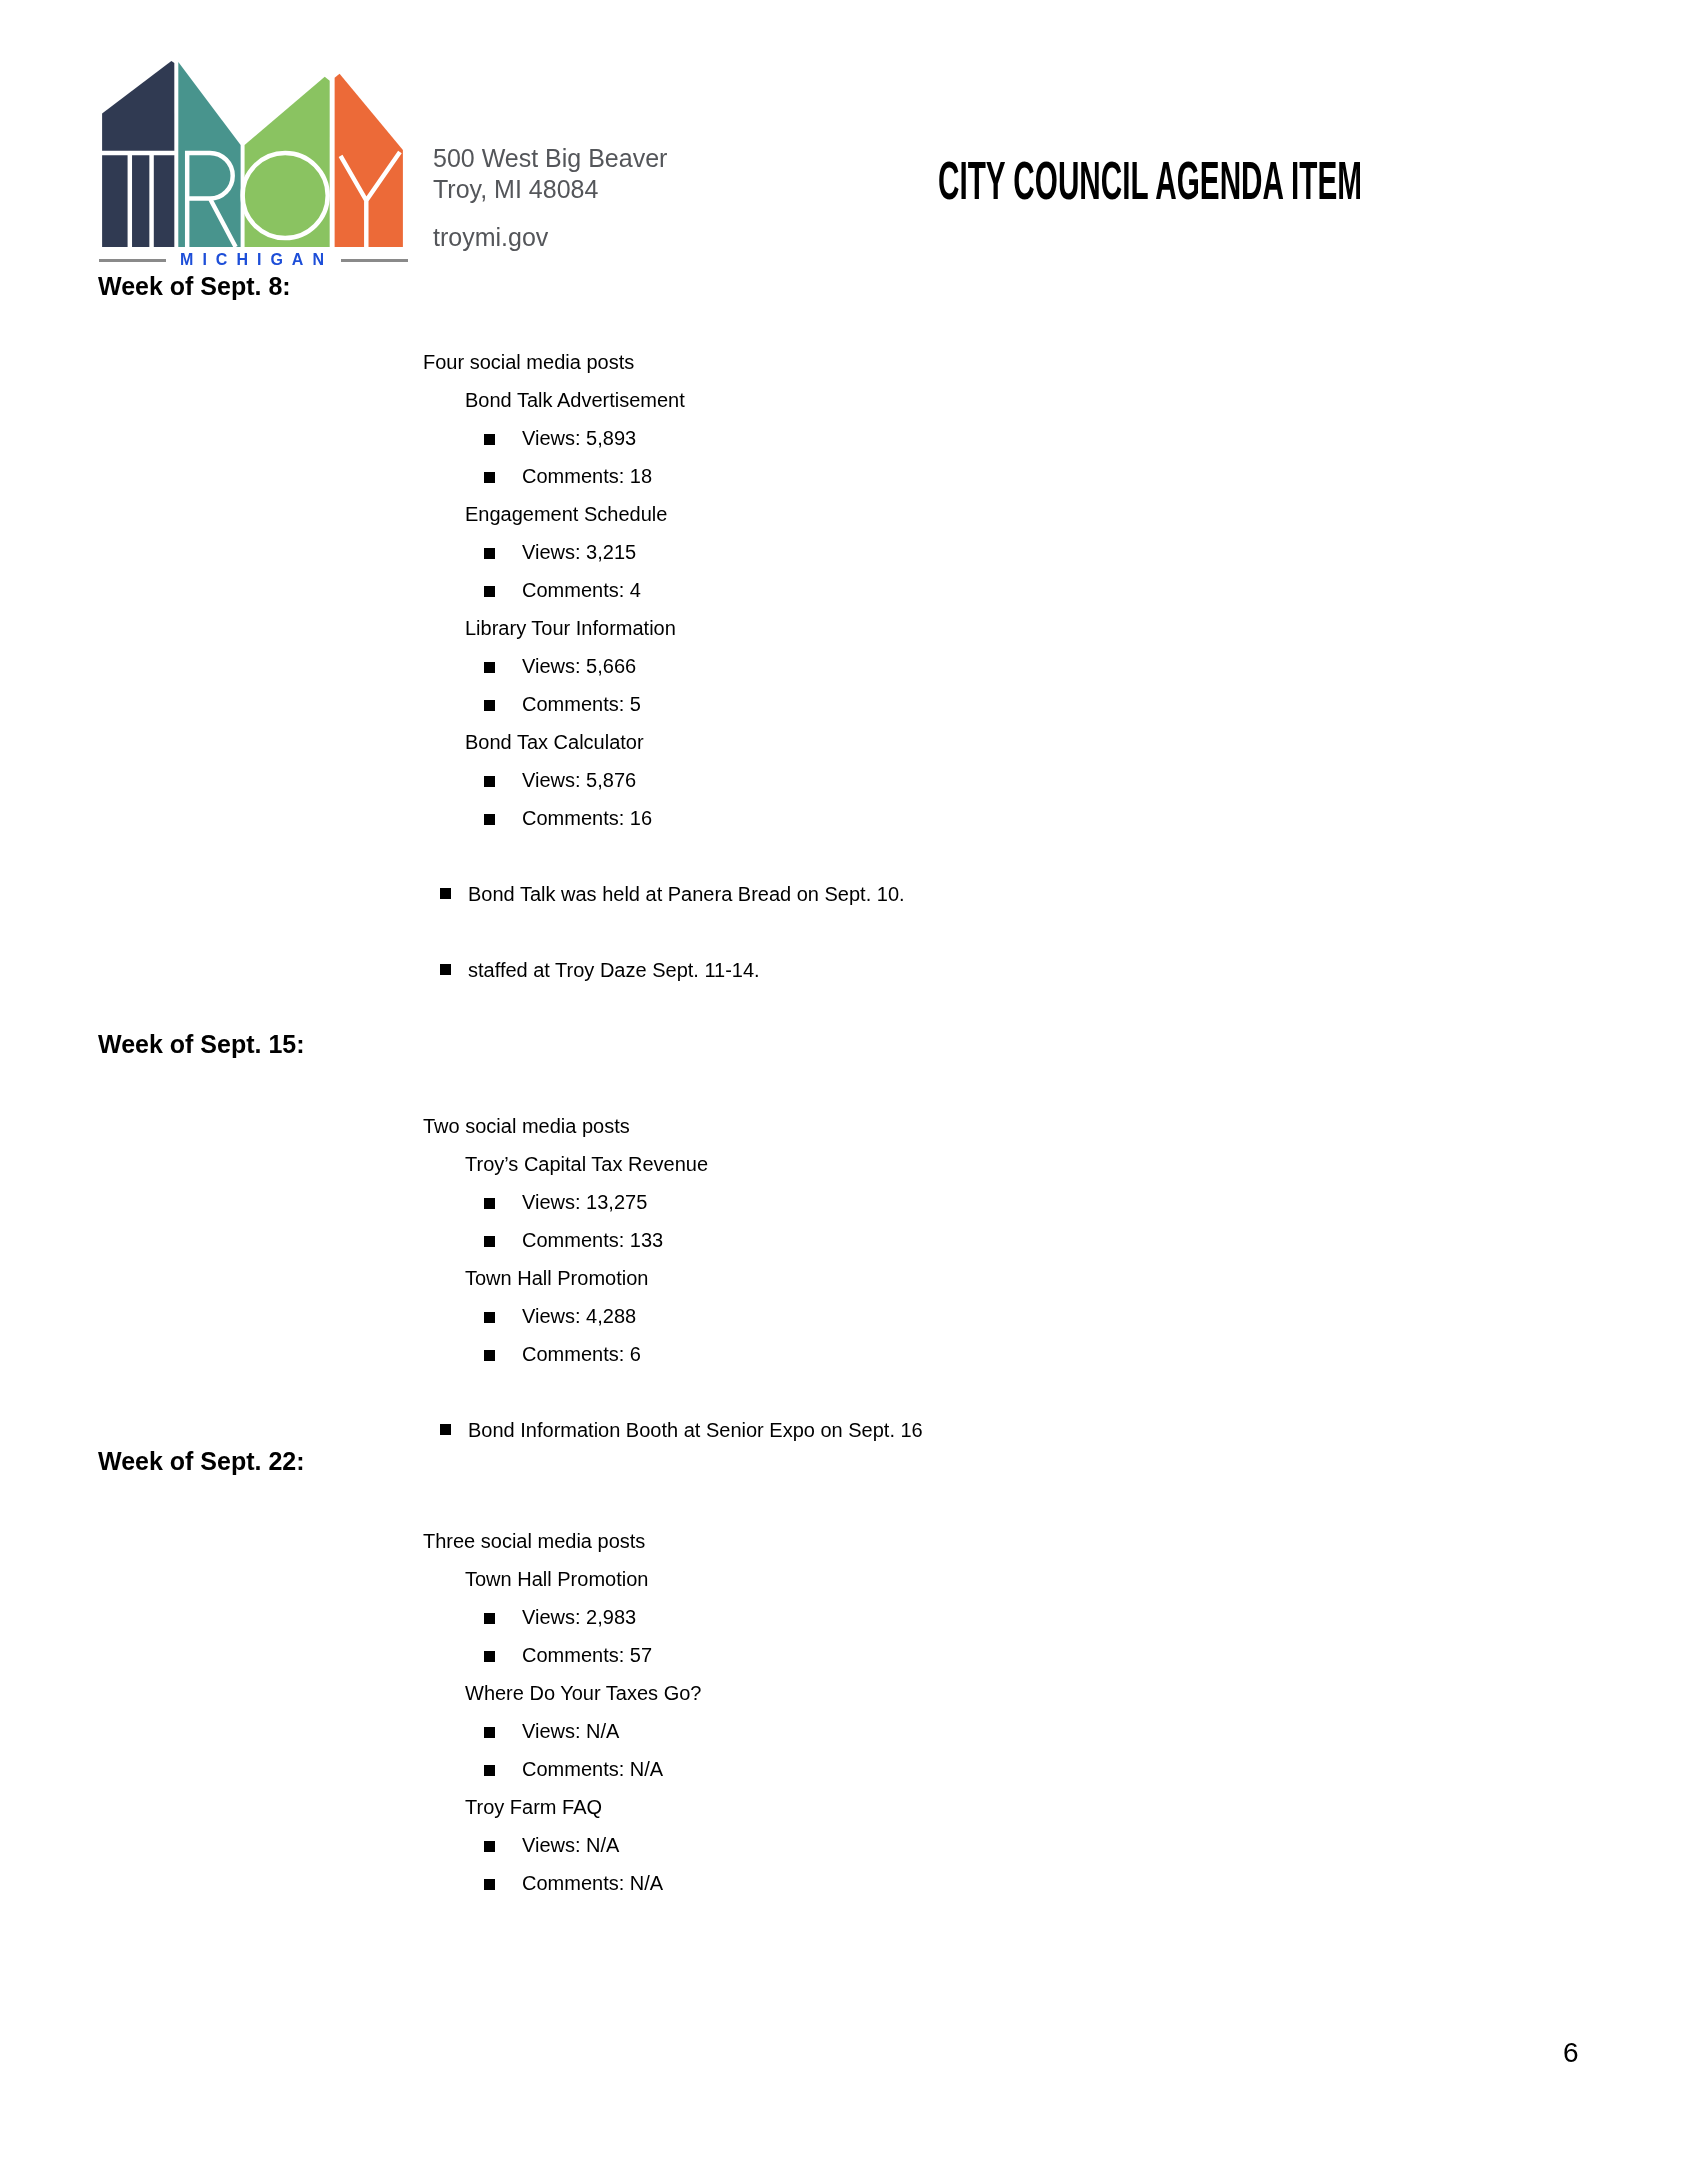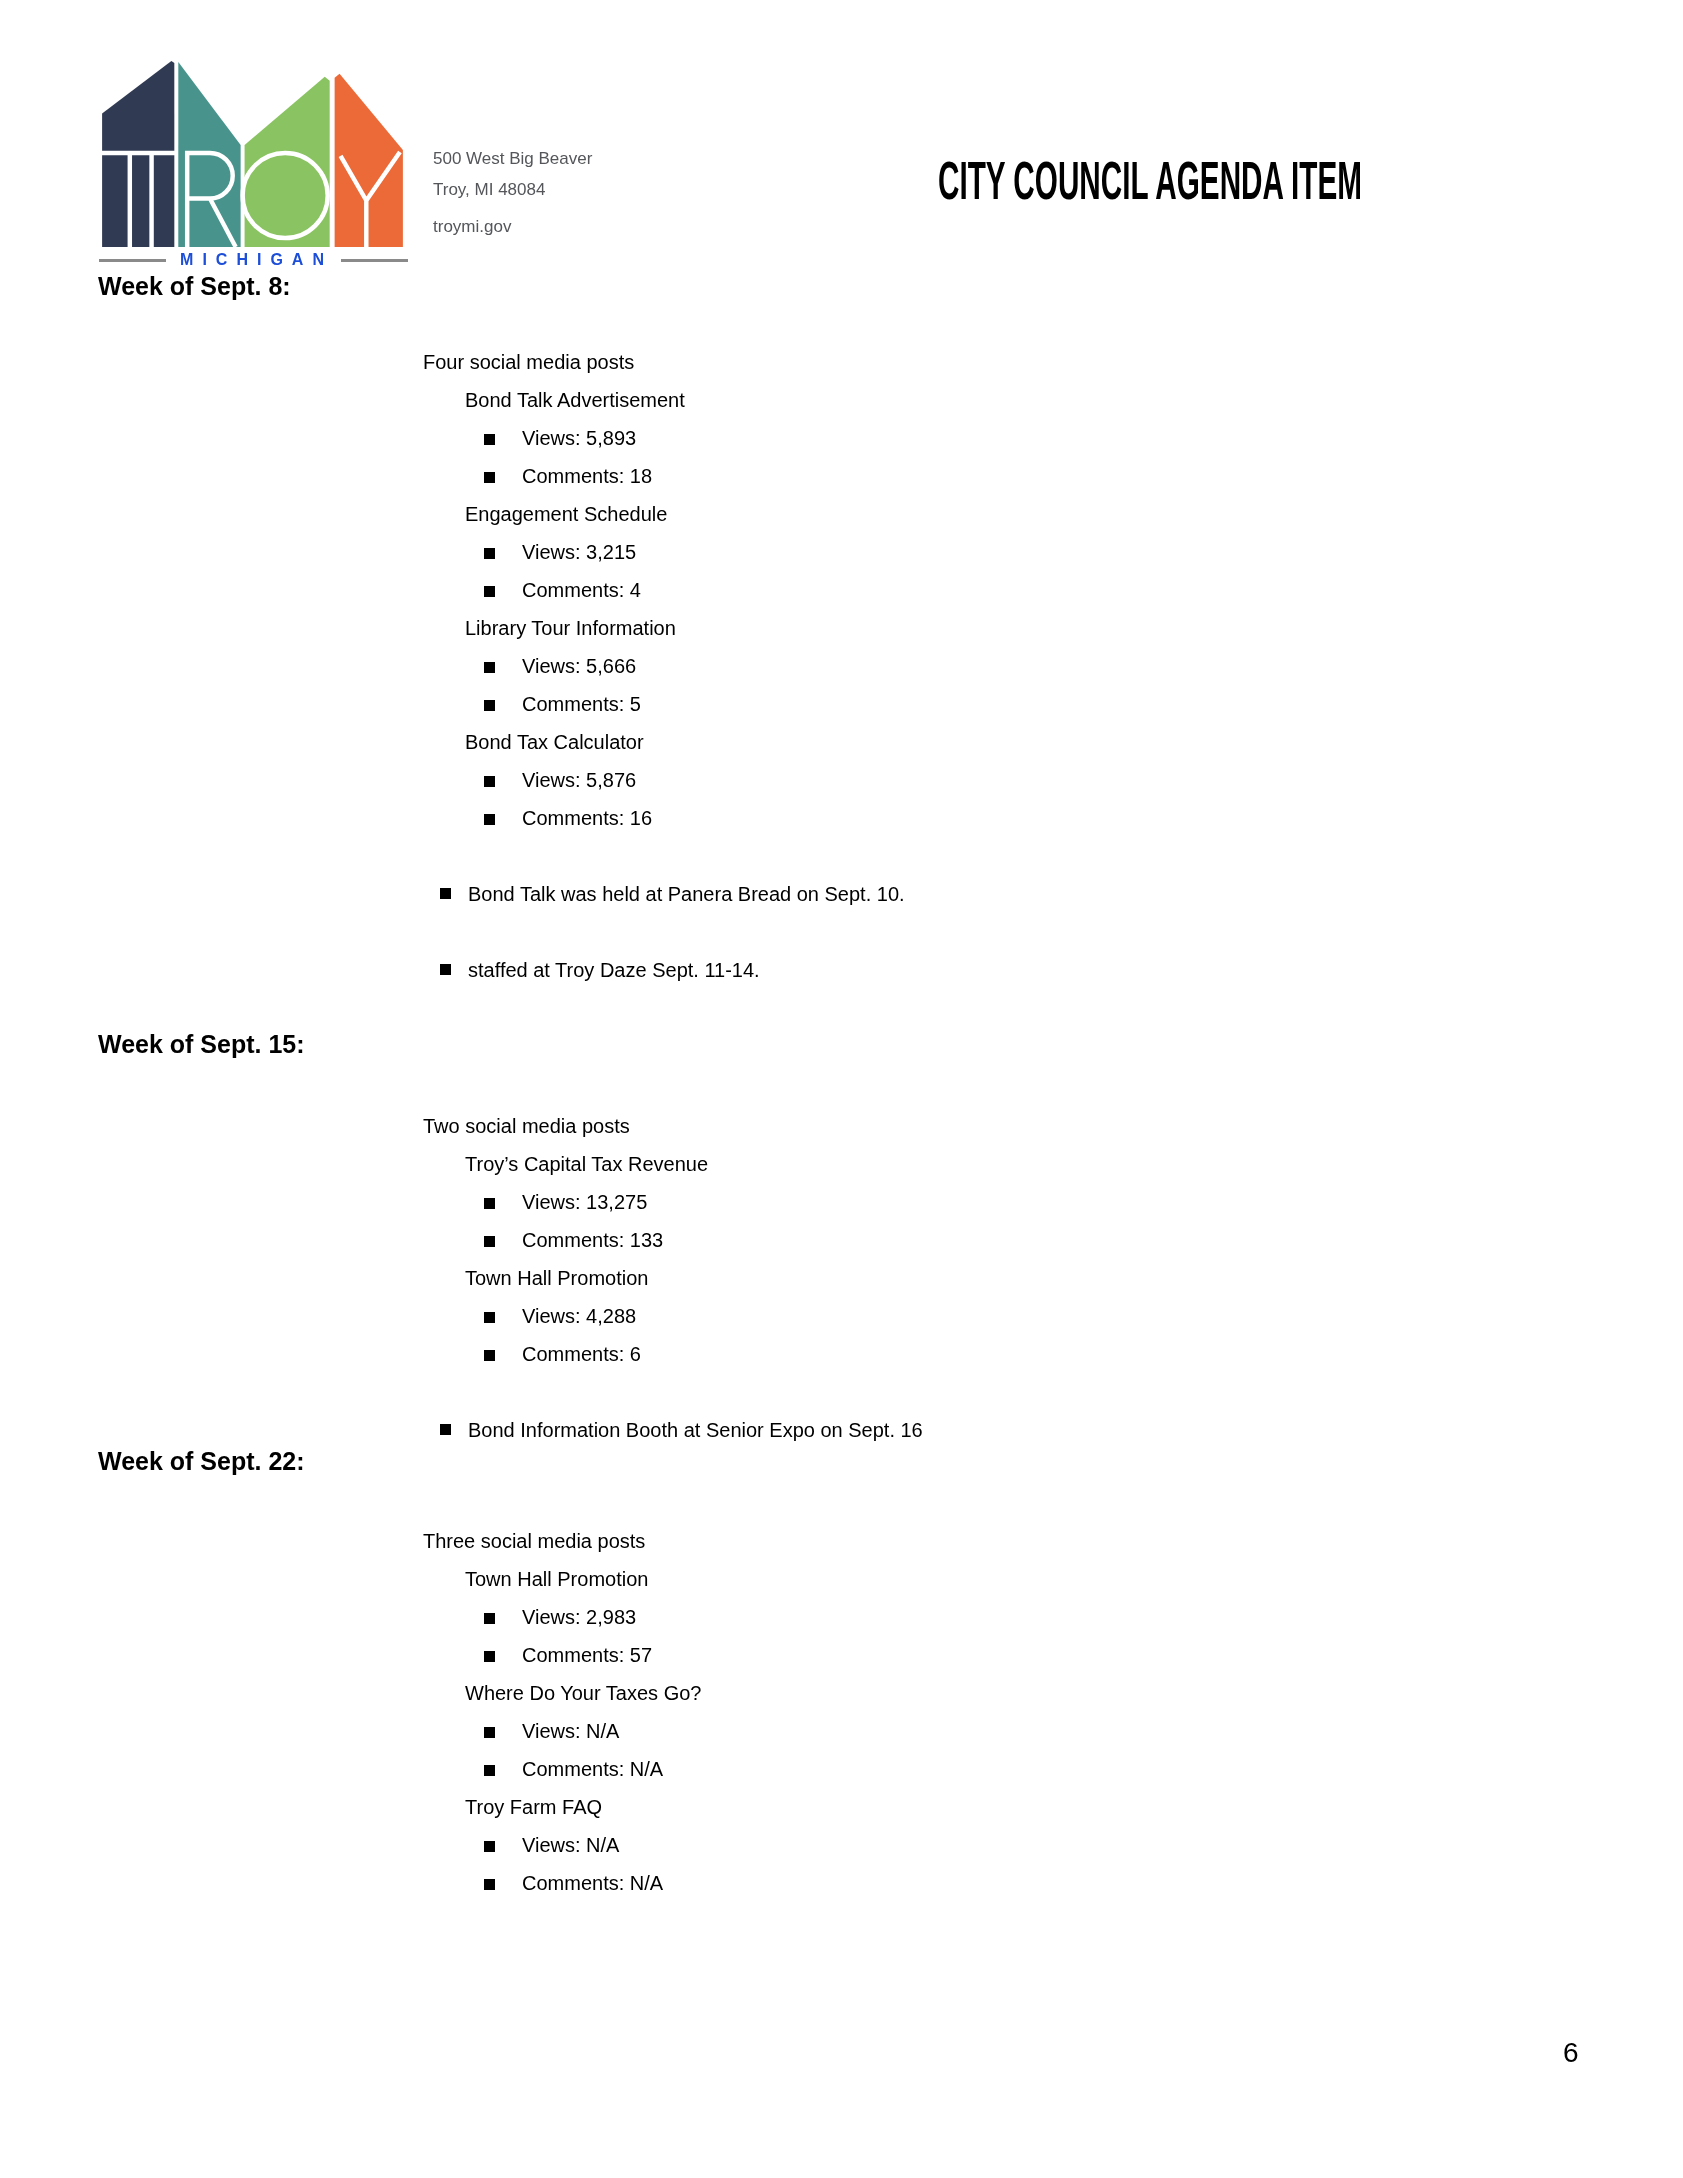--- a/index.html
+++ b/index.html
@@ -7,22 +7,22 @@
     position:relative;width:1683px;height:2178px;background:#ffffff;
     font-family:"Liberation Sans","DejaVu Sans",sans-serif;color:#000;
     overflow:hidden;margin:0 auto;
   }
   
   .logo-wrap{position:absolute;left:99px;top:59px;width:307px;height:188px;}
   .michigan{position:absolute;left:99px;top:251px;width:309px;display:flex;align-items:center;}
   .michigan .rule{flex:1;height:3px;background:#8a8a8a;}
   .michigan .label{font-size:16px;font-weight:700;letter-spacing:9px;color:#1d4ed8;
     margin:0 8px 0 14px;white-space:nowrap;}
-  .address{position:absolute;left:433px;top:143px;font-size:17px;line-height:31px;color:#54565a;}
-  .address .gov{margin-top:6px;}
+  .address{position:absolute;left:433px;top:143px;font-size:25px;line-height:31px;color:#54565a;}
+  .address .gov{margin-top:17px;}
   .doc-title{
     position:absolute;left:938px;top:149px;font-size:54px;font-weight:700;
     white-space:nowrap;transform:scaleX(0.55);transform-origin:left top;
     letter-spacing:0px;color:#000;
   }
   
   .week{position:absolute;left:98px;font-size:25px;font-weight:700;line-height:36px;white-space:nowrap;text-align:right;}
   #week1{top:268px;}
   #week2{top:1026px;}
   #week3{top:1443px;}

